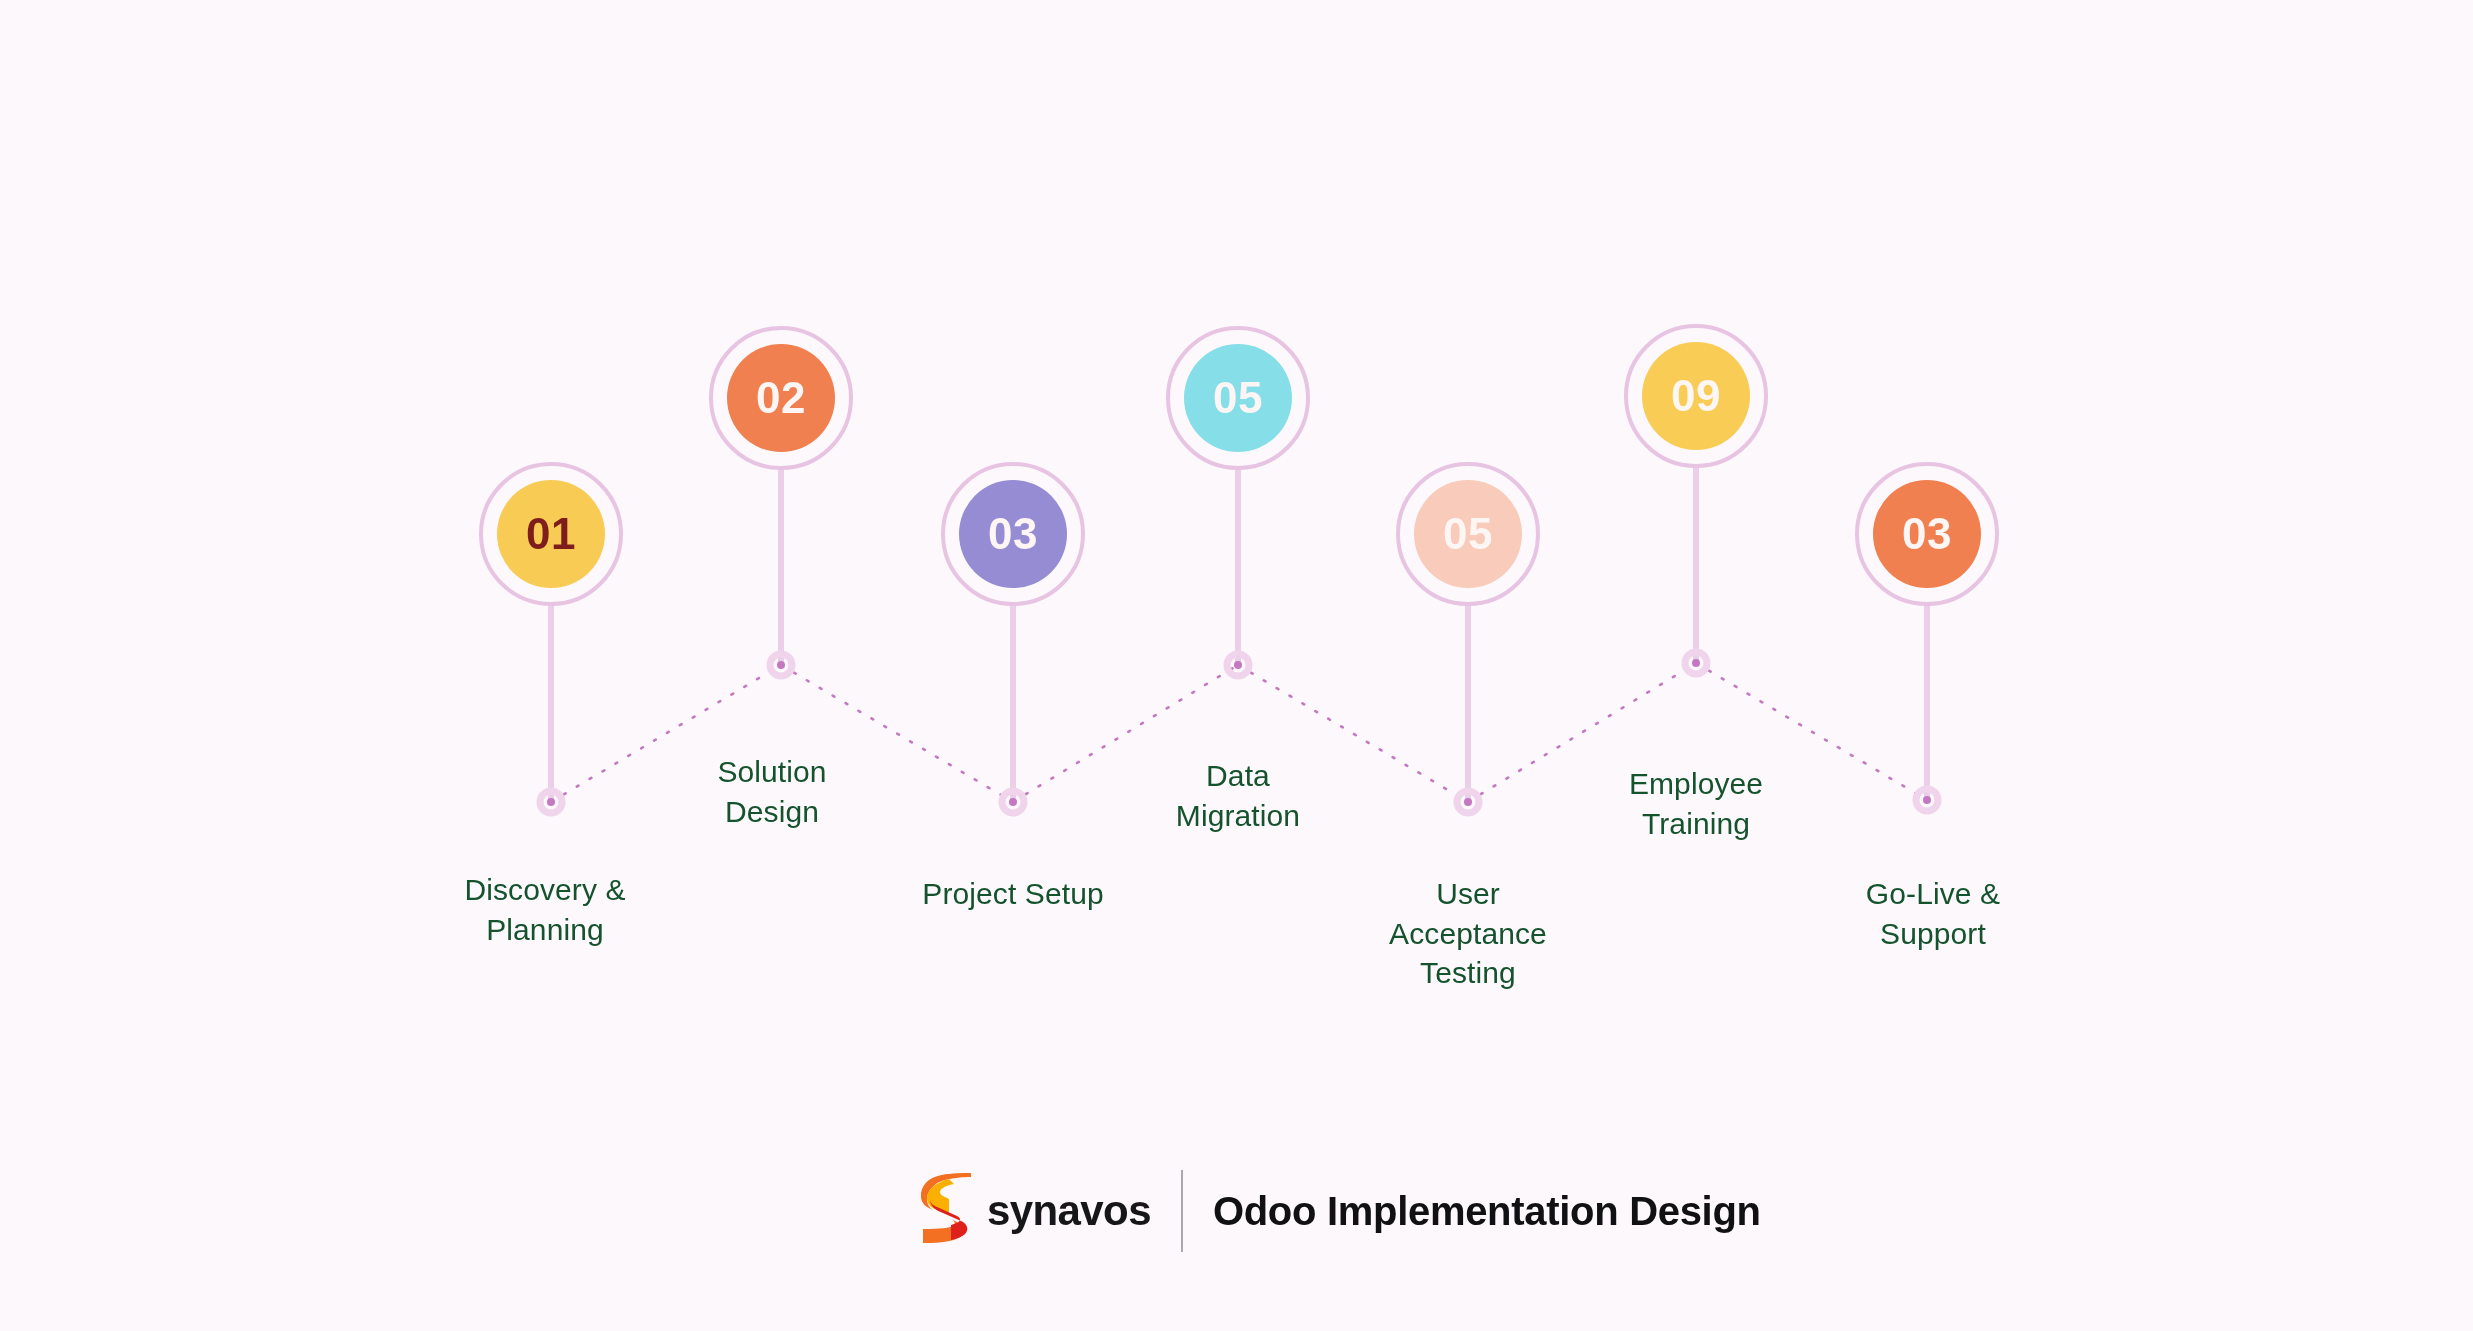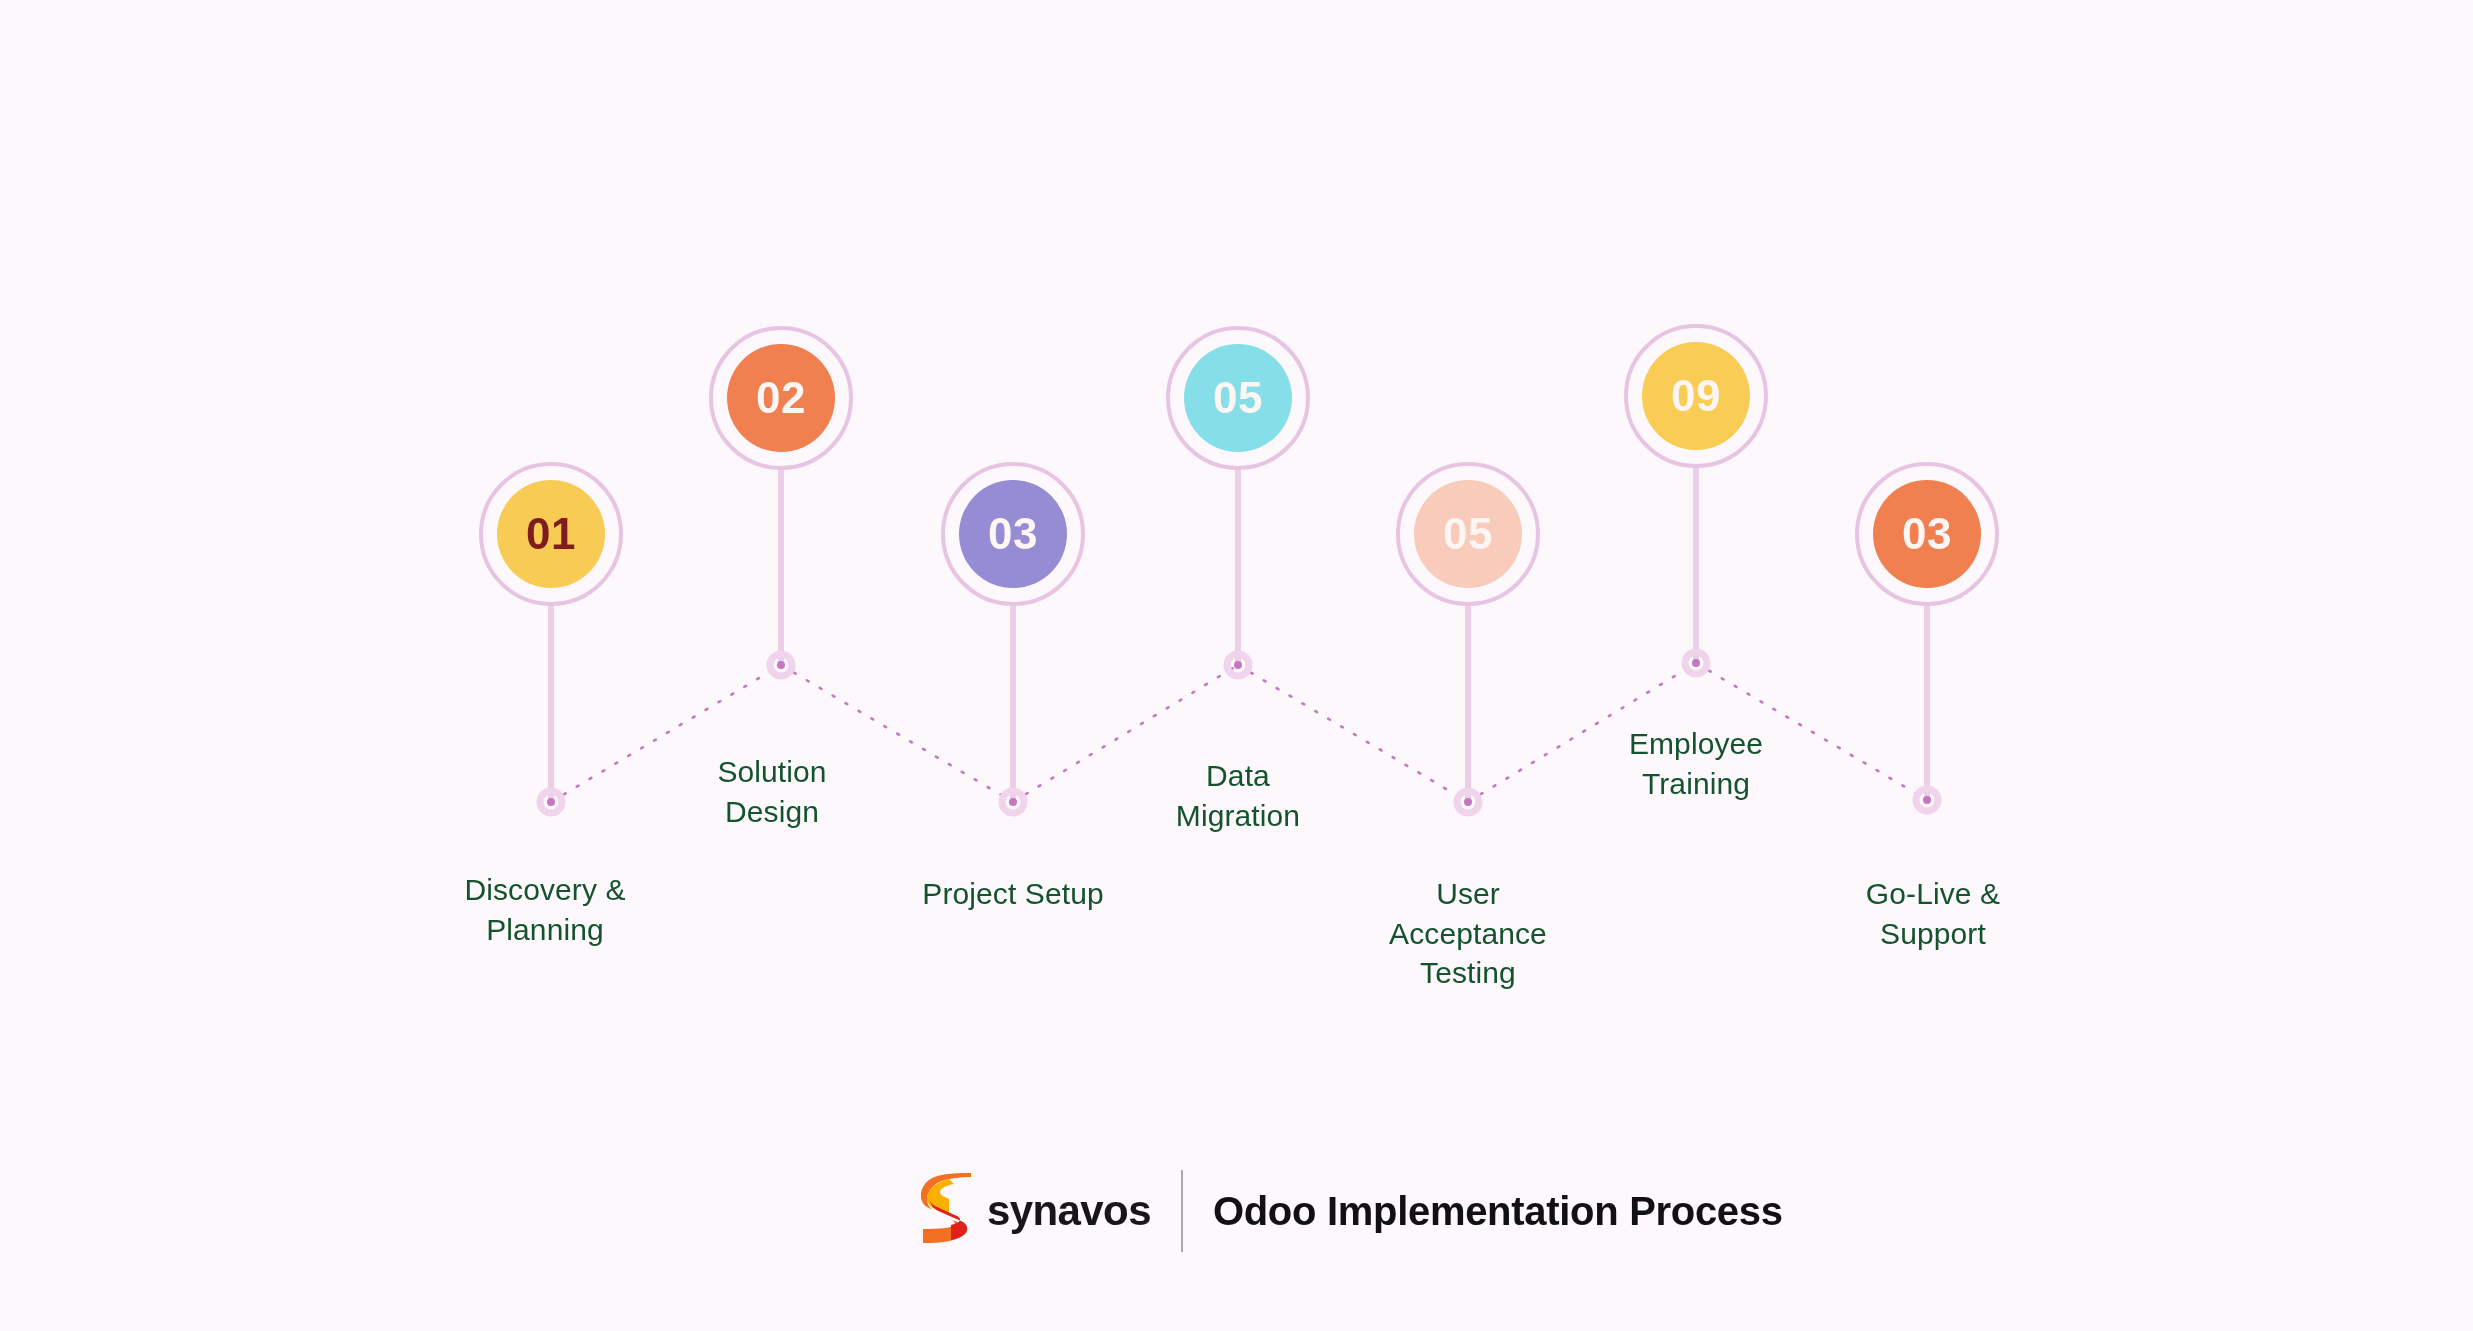--- a/index.html
+++ b/index.html
@@ -195,32 +195,32 @@
       <div class="caption" style="left: 545px; top: 870px;">Discovery &amp;
 Planning</div>
       <div class="caption" style="left: 772px; top: 752px;">Solution
 Design</div>
       <div class="caption" style="left: 1013px; top: 874px; text-align: center;">Project Setup</div>
       <div class="caption" style="left: 1238px; top: 756px;">Data
 Migration</div>
       <div class="caption" style="left: 1468px; top: 874px;">User
 Acceptance
 Testing</div>
-      <div class="caption" style="left: 1696px; top: 724px;">Employee
+      <div class="caption" style="left: 1696px; top: 764px;">Employee
 Training</div>
       <div class="caption" style="left: 1933px; top: 874px;">Go-Live &amp;
 Support</div>
     </div>
 
   <div id="brand" style="left: 921px; top: 1170px;">
     <span id="brand-logo-mark">
       <svg viewBox="0 0 52 76" width="52" height="76" aria-hidden="true">
         <path d="M50 4 C50 4 24 4 15 11 C4 19 3 31 12 37 L38 50 C44 53 44 60 38 64 C33 68 22 70 2 70 L2 70 L2 56 C20 56 29 55 32 53 C35 51 34 48 30 46 L6 34 C-3 29 -2 14 8 7 C16 1 30 0 50 0 Z" fill="#F36F21"></path>
         <path d="M28 6 C16 9 6 16 6 25 C6 31 10 35 18 38 L28 42 L28 26 L22 23 C18 21 18 17 22 15 C24 13 28 12 33 11 Z" fill="#FBB000"></path>
         <path d="M9 26 C9 33 14 37 22 40 L40 48 C47 51 48 57 44 61 C41 64 36 66 30 67 L30 52 L36 50 C40 48 40 45 36 43 L16 34 C11 32 9 29 9 26 Z" fill="#E0201B"></path>
       </svg>
     </span>
     <span id="brand-wordmark">synavos</span>
     <span id="brand-divider"></span>
-    <span id="brand-tagline">Odoo Implementation Process</span>
+    <span id="brand-tagline">Odoo Implementation Design</span>
   </div>
 
 </div>
 
 </body></html>

